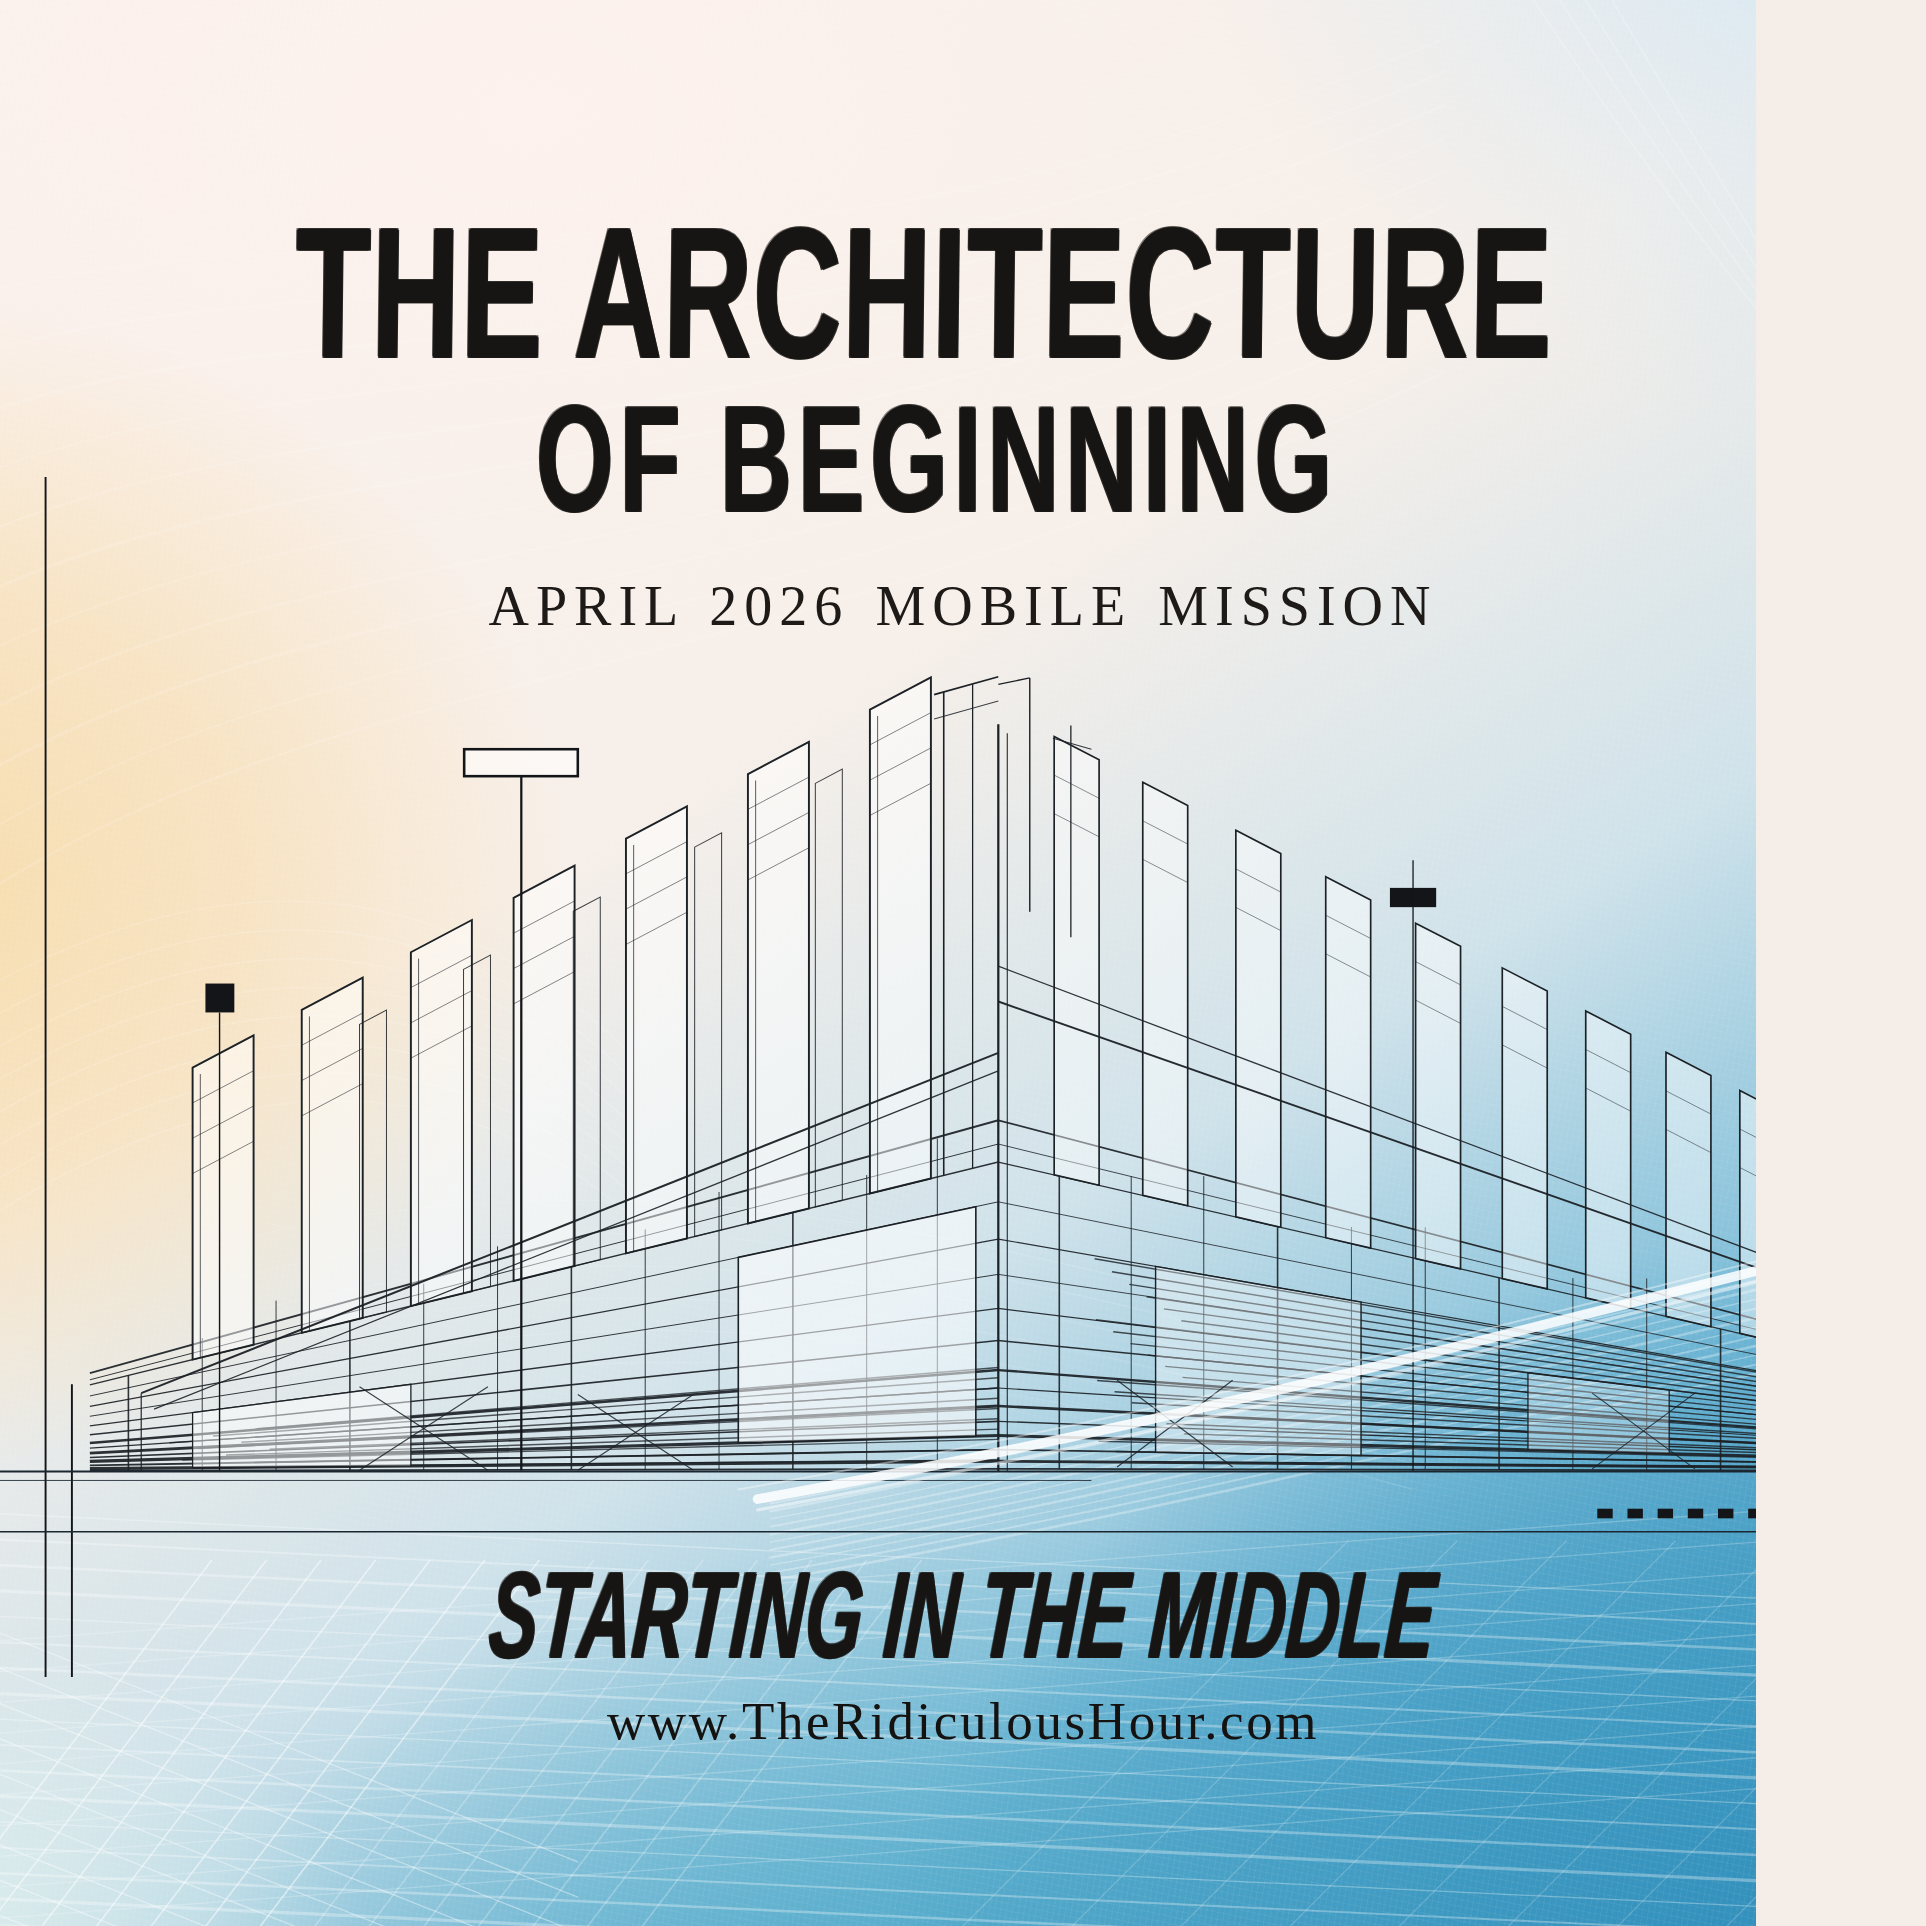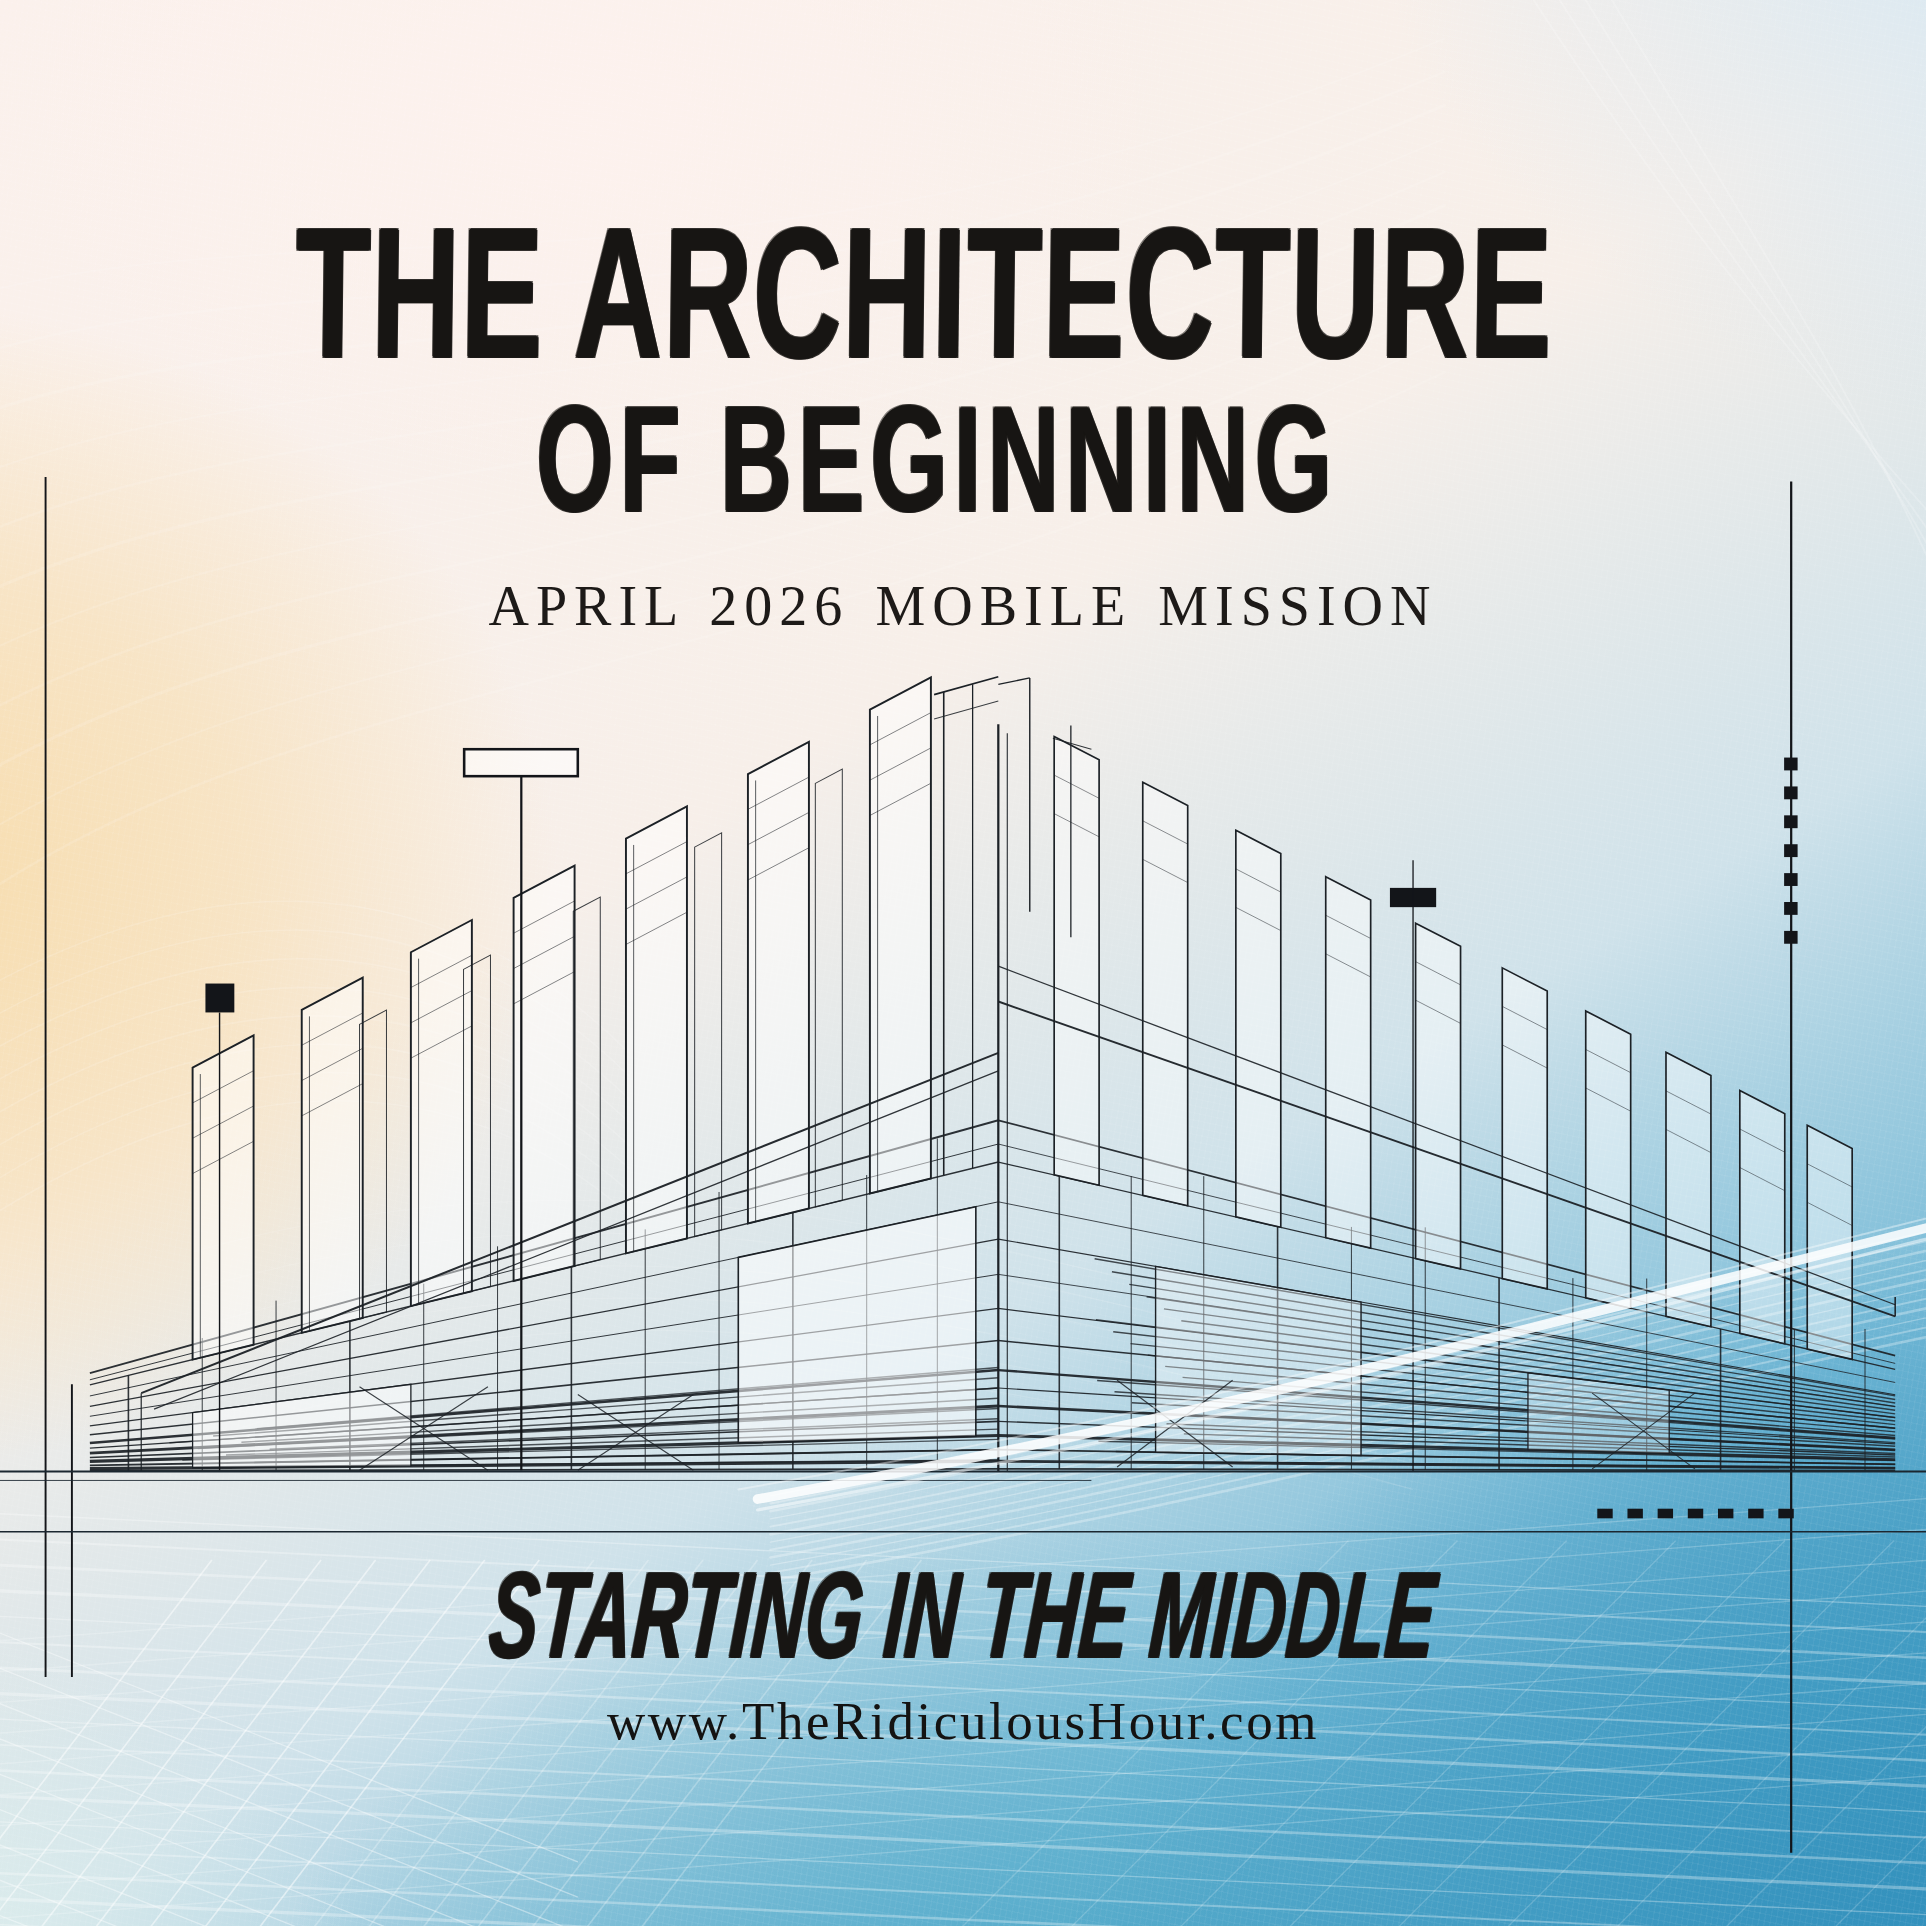--- a/index.html
+++ b/index.html
@@ -1,17 +1,17 @@
 <!DOCTYPE html>
 <html style="font-size:10.3px"><head>
 <meta charset="utf-8">
 <style>
   html,body{margin:0;padding:0;}
   body{width:1926px;height:1926px;overflow:hidden;background:#f4ede8;}
-  .poster{position:relative;width:1926px;height:1926px;overflow:hidden;
+  .poster{position:relative;width:1756px;height:1926px;overflow:hidden;
     font-family:"Liberation Sans",sans-serif;}
   
   .bg{position:absolute;inset:0;
     background-image:
       radial-gradient(963px 835px at -6% 46%, rgba(247,219,168,0.95) 0%, rgba(247,219,168,0.55) 38%, rgba(247,219,168,0) 70%),
       radial-gradient(1027px 642px at 30% 6%, rgba(253,242,238,0.9) 0%, rgba(253,242,238,0) 60%),
       radial-gradient(1477px 1220px at 108% 108%, rgba(42,138,184,1) 0%, rgba(63,154,194,0.9) 38%, rgba(63,154,194,0) 70%),
       radial-gradient(1284px 963px at 55% 112%, rgba(72,166,198,0.95) 0%, rgba(72,166,198,0) 65%),
       radial-gradient(899px 706px at -8% 106%, rgba(226,241,237,0.97) 0%, rgba(226,241,237,0) 60%),
       radial-gradient(1220px 963px at 110% -8%, rgba(205,230,246,0.95) 0%, rgba(205,230,246,0) 62%),

